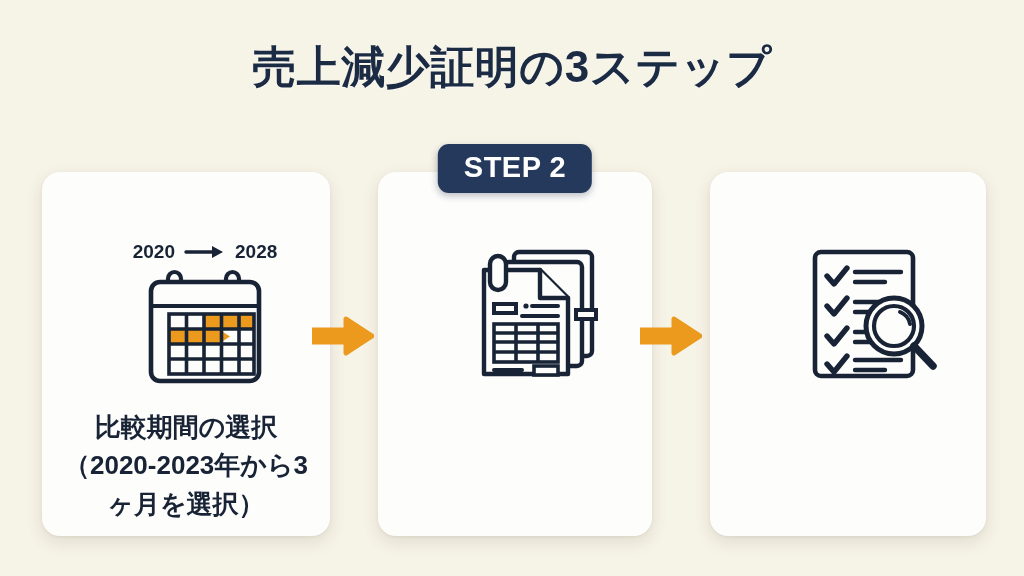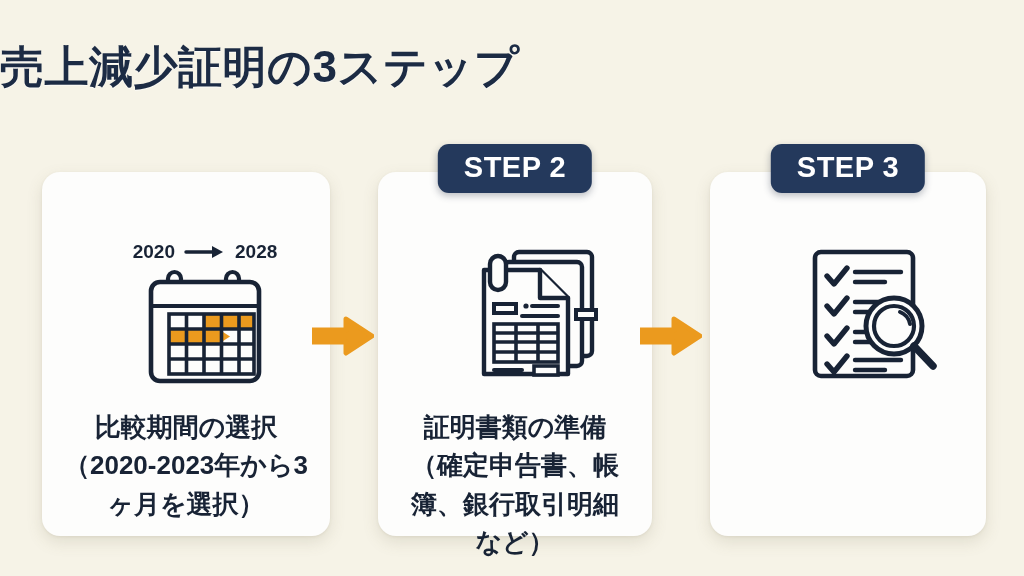--- a/index.html
+++ b/index.html
@@ -22,20 +22,21 @@
     height: 576px;
     background: #f6f3e7;
   }
 
   
   .page-title {
     position: absolute;
     top: 38px;
     left: 0;
     width: 1024px;
+    text-align: center;
     font-size: 44px;
     font-weight: bold;
     letter-spacing: 0.5px;
     color: #1c2b44;
     text-shadow: 0 1px 0 rgba(255,255,255,0.65);
   }
 
   
   .cards {
     position: absolute;
@@ -211,25 +212,23 @@
             <line x1="30" y1="106" x2="94" y2="106"></line>
             <line x1="52" y1="78" x2="52" y2="116"></line>
             <line x1="74" y1="78" x2="74" y2="116"></line>
           </g>
 
           <rect x="70" y="120" width="24" height="9" fill="#fdfdfc" stroke="#182335" stroke-width="3.6"></rect>
           <line x1="30" y1="124" x2="58" y2="124" stroke="#182335" stroke-width="4" stroke-linecap="round"></line>
         </svg>
       </div>
 
-      <div class="caption">証明書類の準備（確定申告書、帳簿、銀行取引明細など）</div>
     </div>
 
     <div class="card c3">
-      <div class="badge">STEP 3</div>
 
       <div class="icon-zone">
         <svg width="140" height="136" viewBox="0 0 140 136">
 
           <rect x="18" y="6" width="98" height="124" rx="6" fill="#fdfdfc" stroke="#182335" stroke-width="4.6"></rect>
 
           <g fill="none" stroke="#182335" stroke-width="5.4" stroke-linecap="round" stroke-linejoin="round">
             <path d="M30 30 L37 38 L50 22"></path>
             <path d="M30 60 L37 68 L50 52"></path>
             <path d="M30 90 L37 98 L50 82"></path>

